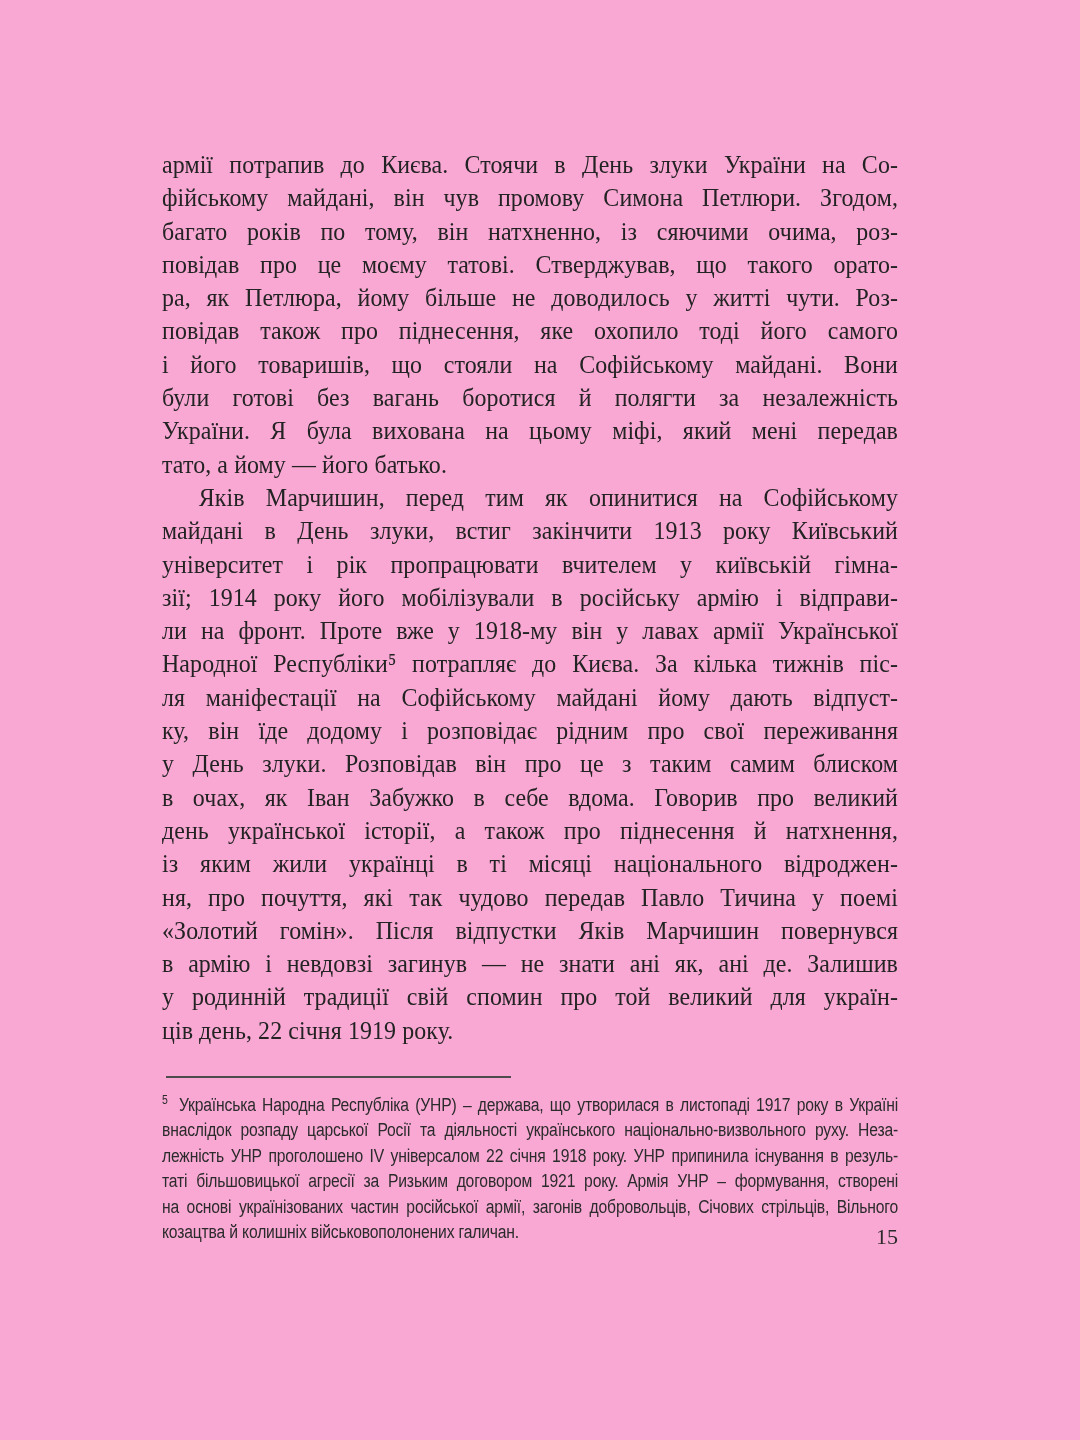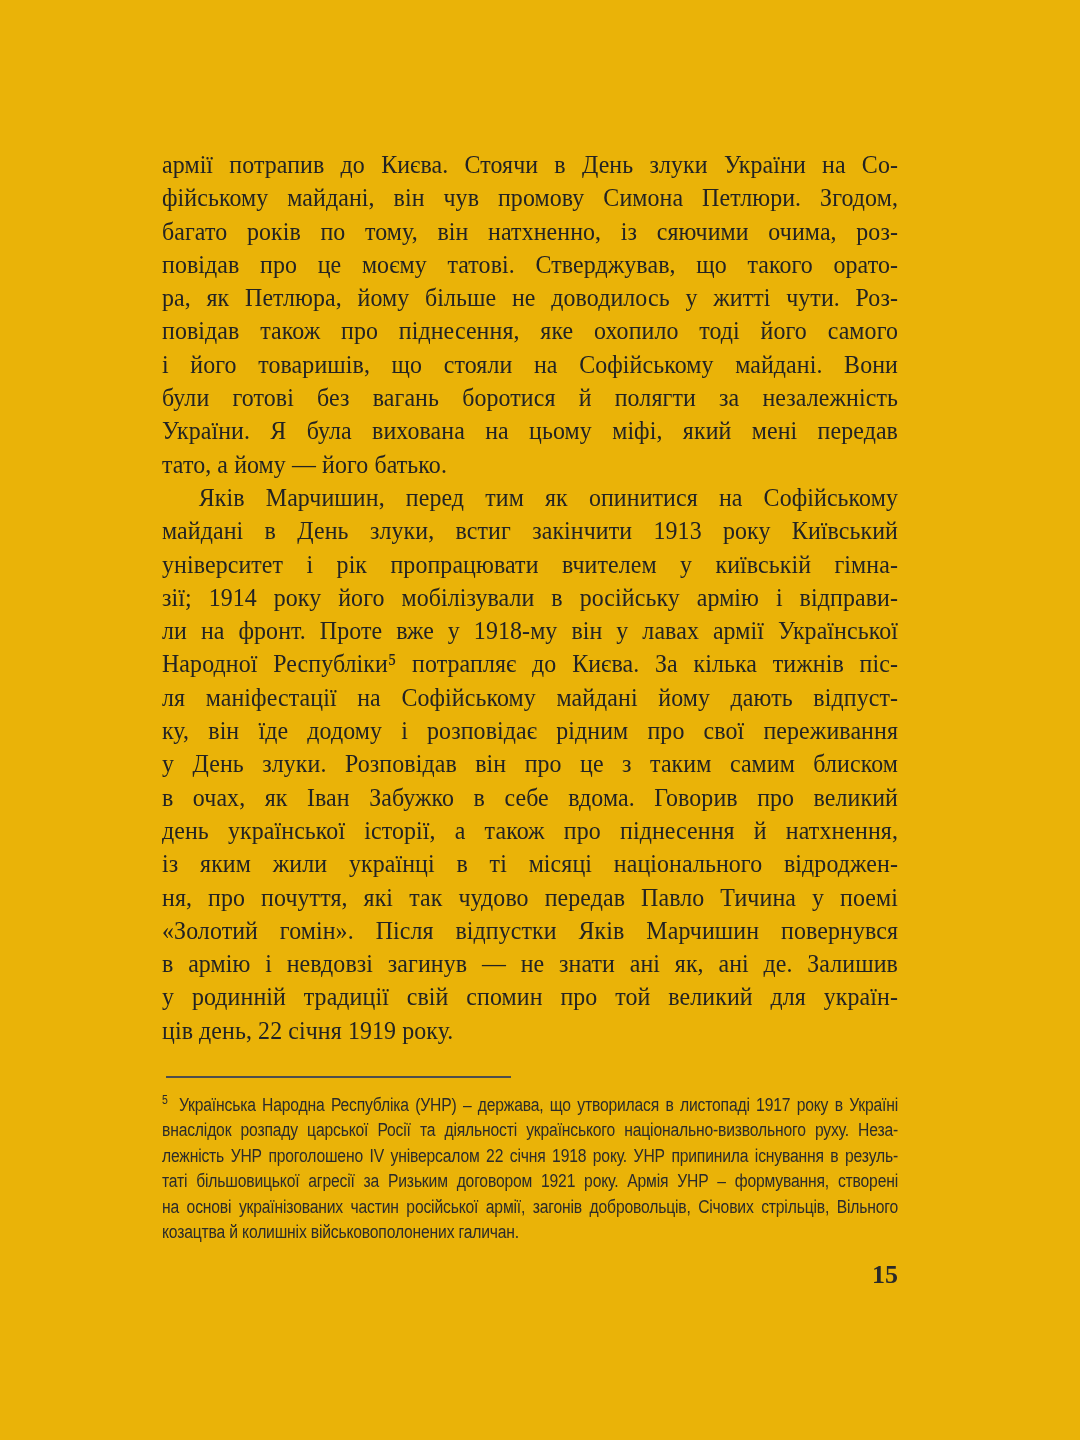--- a/index.html
+++ b/index.html
@@ -4,21 +4,21 @@
 <style>
   html, body {
     margin: 0;
     padding: 0;
     background: #ffffff;
   }
   .page {
     position: relative;
     width: 1080px;
     height: 1440px;
-    background: #eab308;
+    background: #f9a8d4;
     overflow: hidden;
     font-family: "Liberation Serif", "DejaVu Serif", serif;
   }
   .text-block {
     position: absolute;
     left: 162px;
     top: 148px;
     width: 736px;
   }
   
@@ -73,24 +73,24 @@
   .footnote .fline.last {
     text-align-last: left;
   }
   .footnote .marker {
     vertical-align: super;
     font-size: 12px;
     margin-right: 13px;
   }
   .page-number {
     position: absolute;
-    top: 1112px;
+    top: 1076px;
     right: 0;
-    font-size: 26px;
-    font-weight: 700;
+    font-size: 22px;
+    font-weight: 400;
     color: #2a2a2a;
     font-family: "Liberation Serif", "DejaVu Serif", serif;
   }
 </style>
 </head>
 <body>
 
 <div class="page">
   <div class="text-block">
     <div class="body-text">

